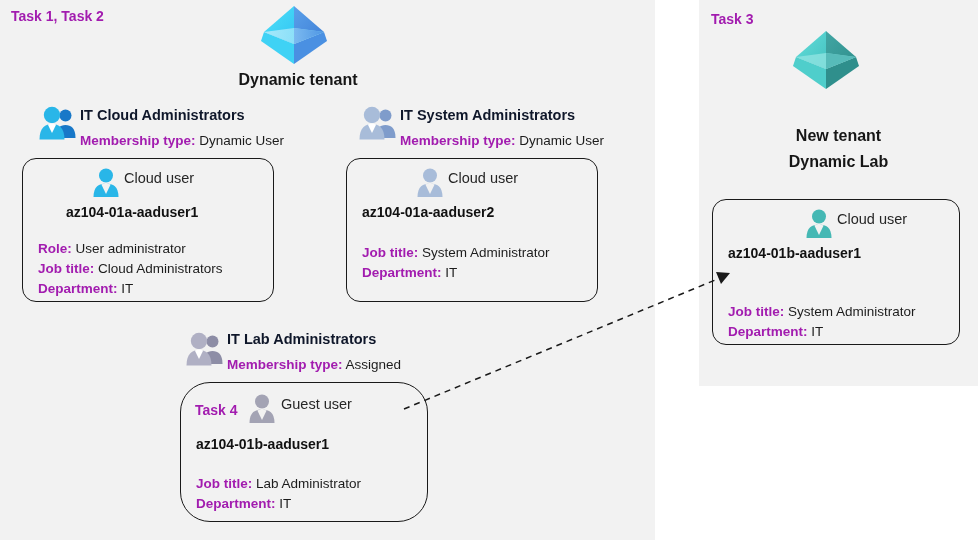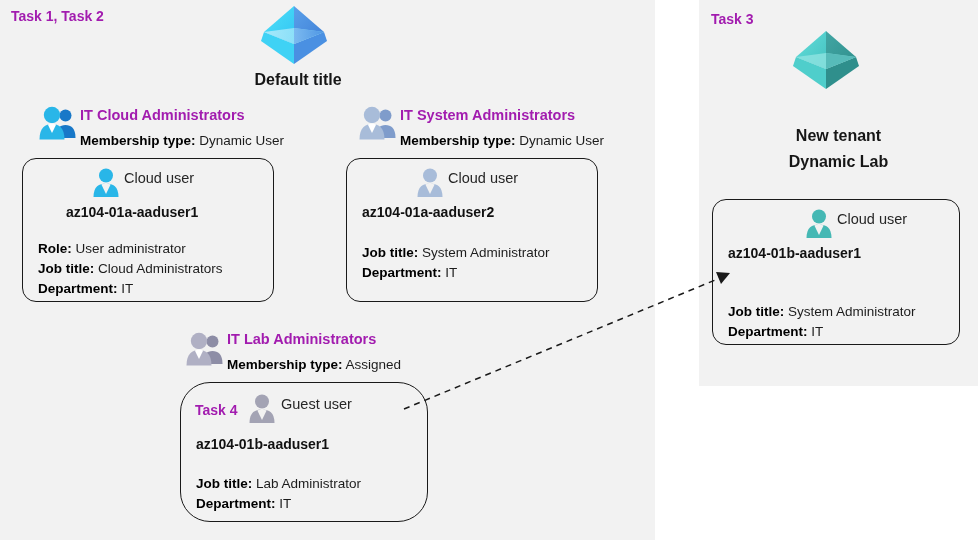--- a/index.html
+++ b/index.html
@@ -44,30 +44,30 @@
     font-weight: bold;
     color: #161616;
     white-space: nowrap;
     text-align: center;
   }
 
   .group-name {
     position: absolute;
     font-size: 14.5px;
     font-weight: bold;
-    color: #a21caf;
+    color: #0f172a;
     white-space: nowrap;
   }
   .kv {
     position: absolute;
     font-size: 13.5px;
     color: #1c1c1c;
     white-space: nowrap;
   }
-  .kv b { font-weight: bold; color: #000000; }
+  .kv b { font-weight: bold; color: #a21caf; }
 
   .username {
     position: absolute;
     font-size: 14px;
     font-weight: bold;
     color: #111111;
     white-space: nowrap;
   }
   .usertype {
     position: absolute;
@@ -118,21 +118,21 @@
         </linearGradient>
       </defs>
       <polygon points="36,4 36,42 6,30" fill="url(#dt-left)"></polygon>
       <polygon points="36,4 36,42 66,30" fill="url(#dt-right)"></polygon>
       <polygon points="6,30 36,42 36,62 3,39" fill="#3fd2f5"></polygon>
       <polygon points="66,30 36,42 36,62 69,39" fill="#4a90e2"></polygon>
       <polygon points="36,26 6,30 36,42 66,30" fill="url(#dt-bl)" opacity="0.85"></polygon>
       <polygon points="36,26 36,42 66,30" fill="url(#dt-br)" opacity="0.9"></polygon>
     </svg>
   </div>
-  <div class="title-big" style="left:178px; top:71px; width:240px;">Default title</div>
+  <div class="title-big" style="left:178px; top:71px; width:240px;">Dynamic tenant</div>
 
   <div class="icon" style="left:790px; top:27px;">
     <svg width="72" height="66" viewBox="0 0 72 66">
       <defs>
         <linearGradient id="nt-left" x1="0" y1="0" x2="1" y2="1">
           <stop offset="0" stop-color="#63dedb"></stop>
             <stop offset="1" stop-color="#45c2c0"></stop>
         </linearGradient>
         <linearGradient id="nt-right" x1="0" y1="0" x2="1" y2="1">
           <stop offset="0" stop-color="#42a6a4"></stop>

